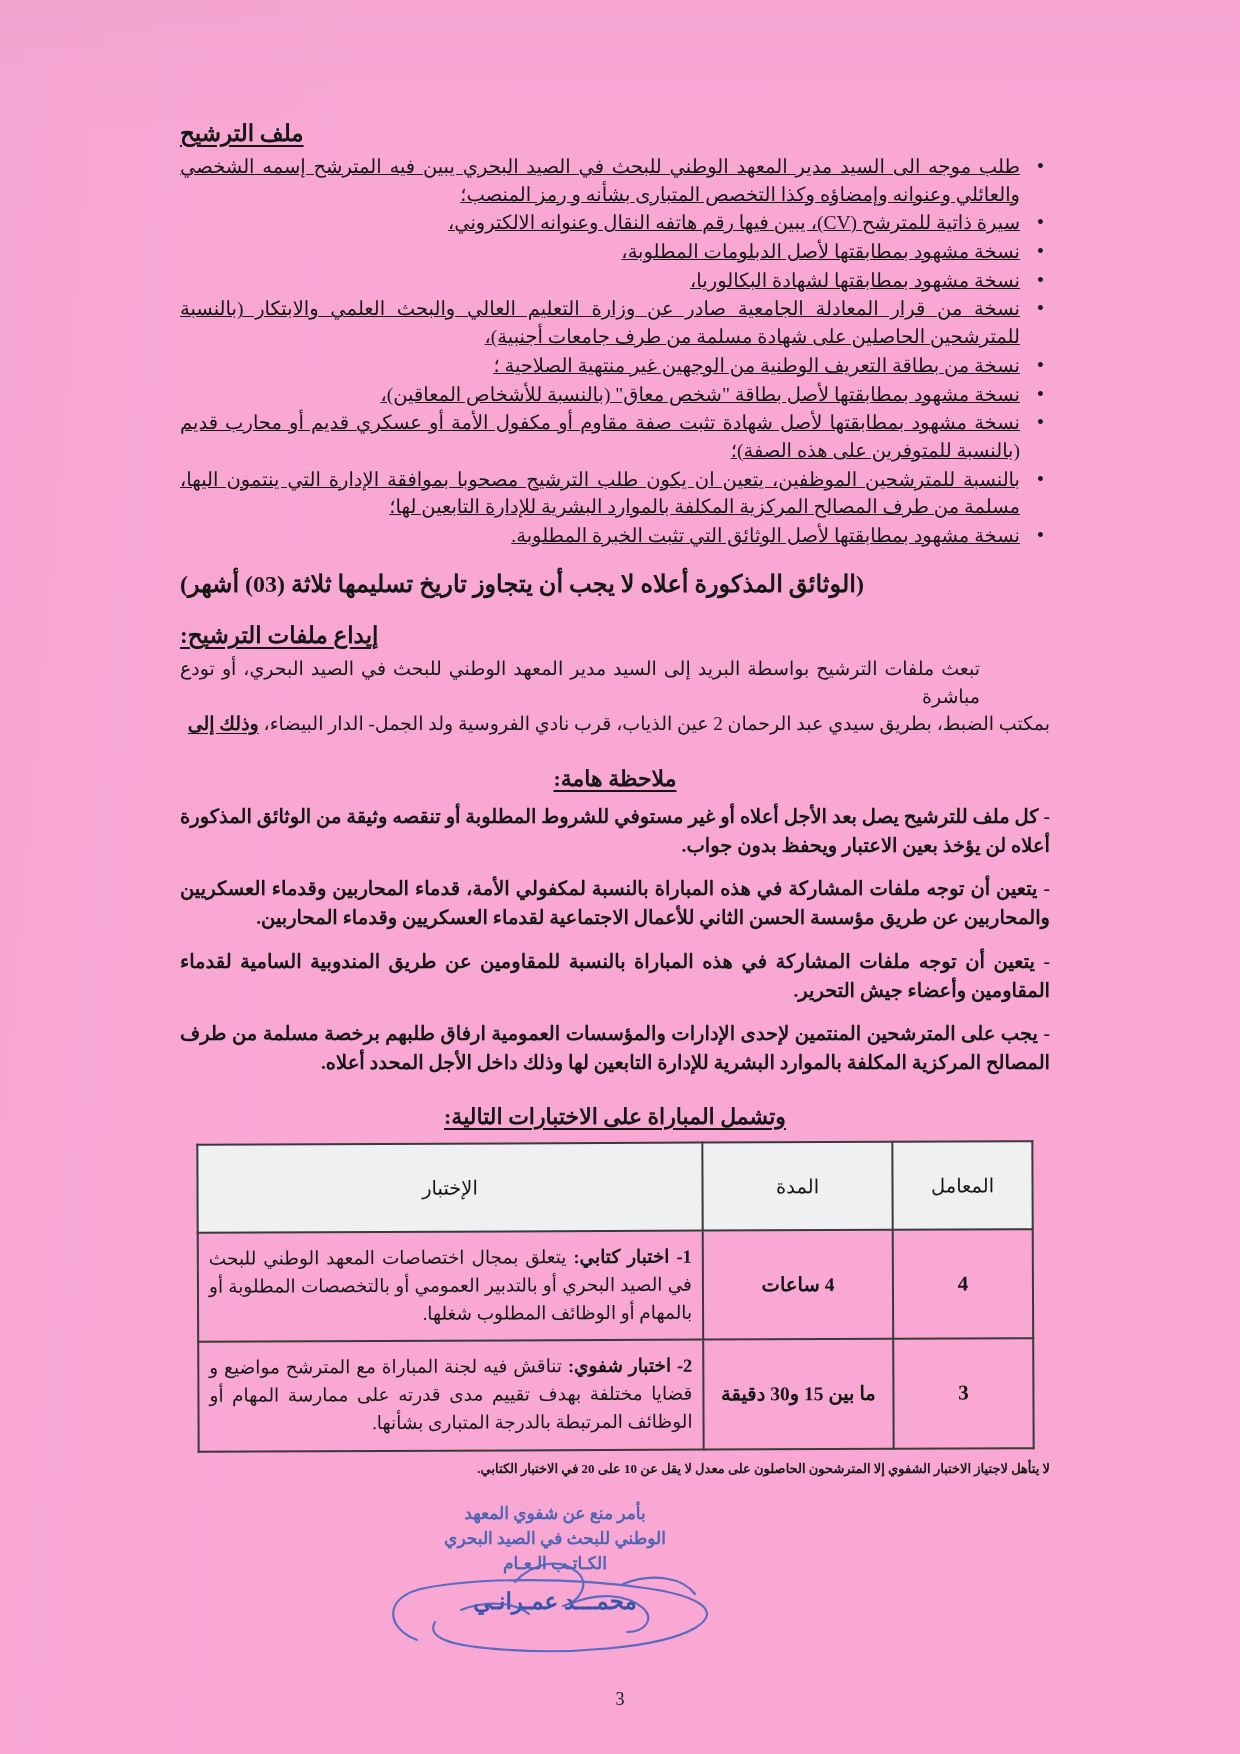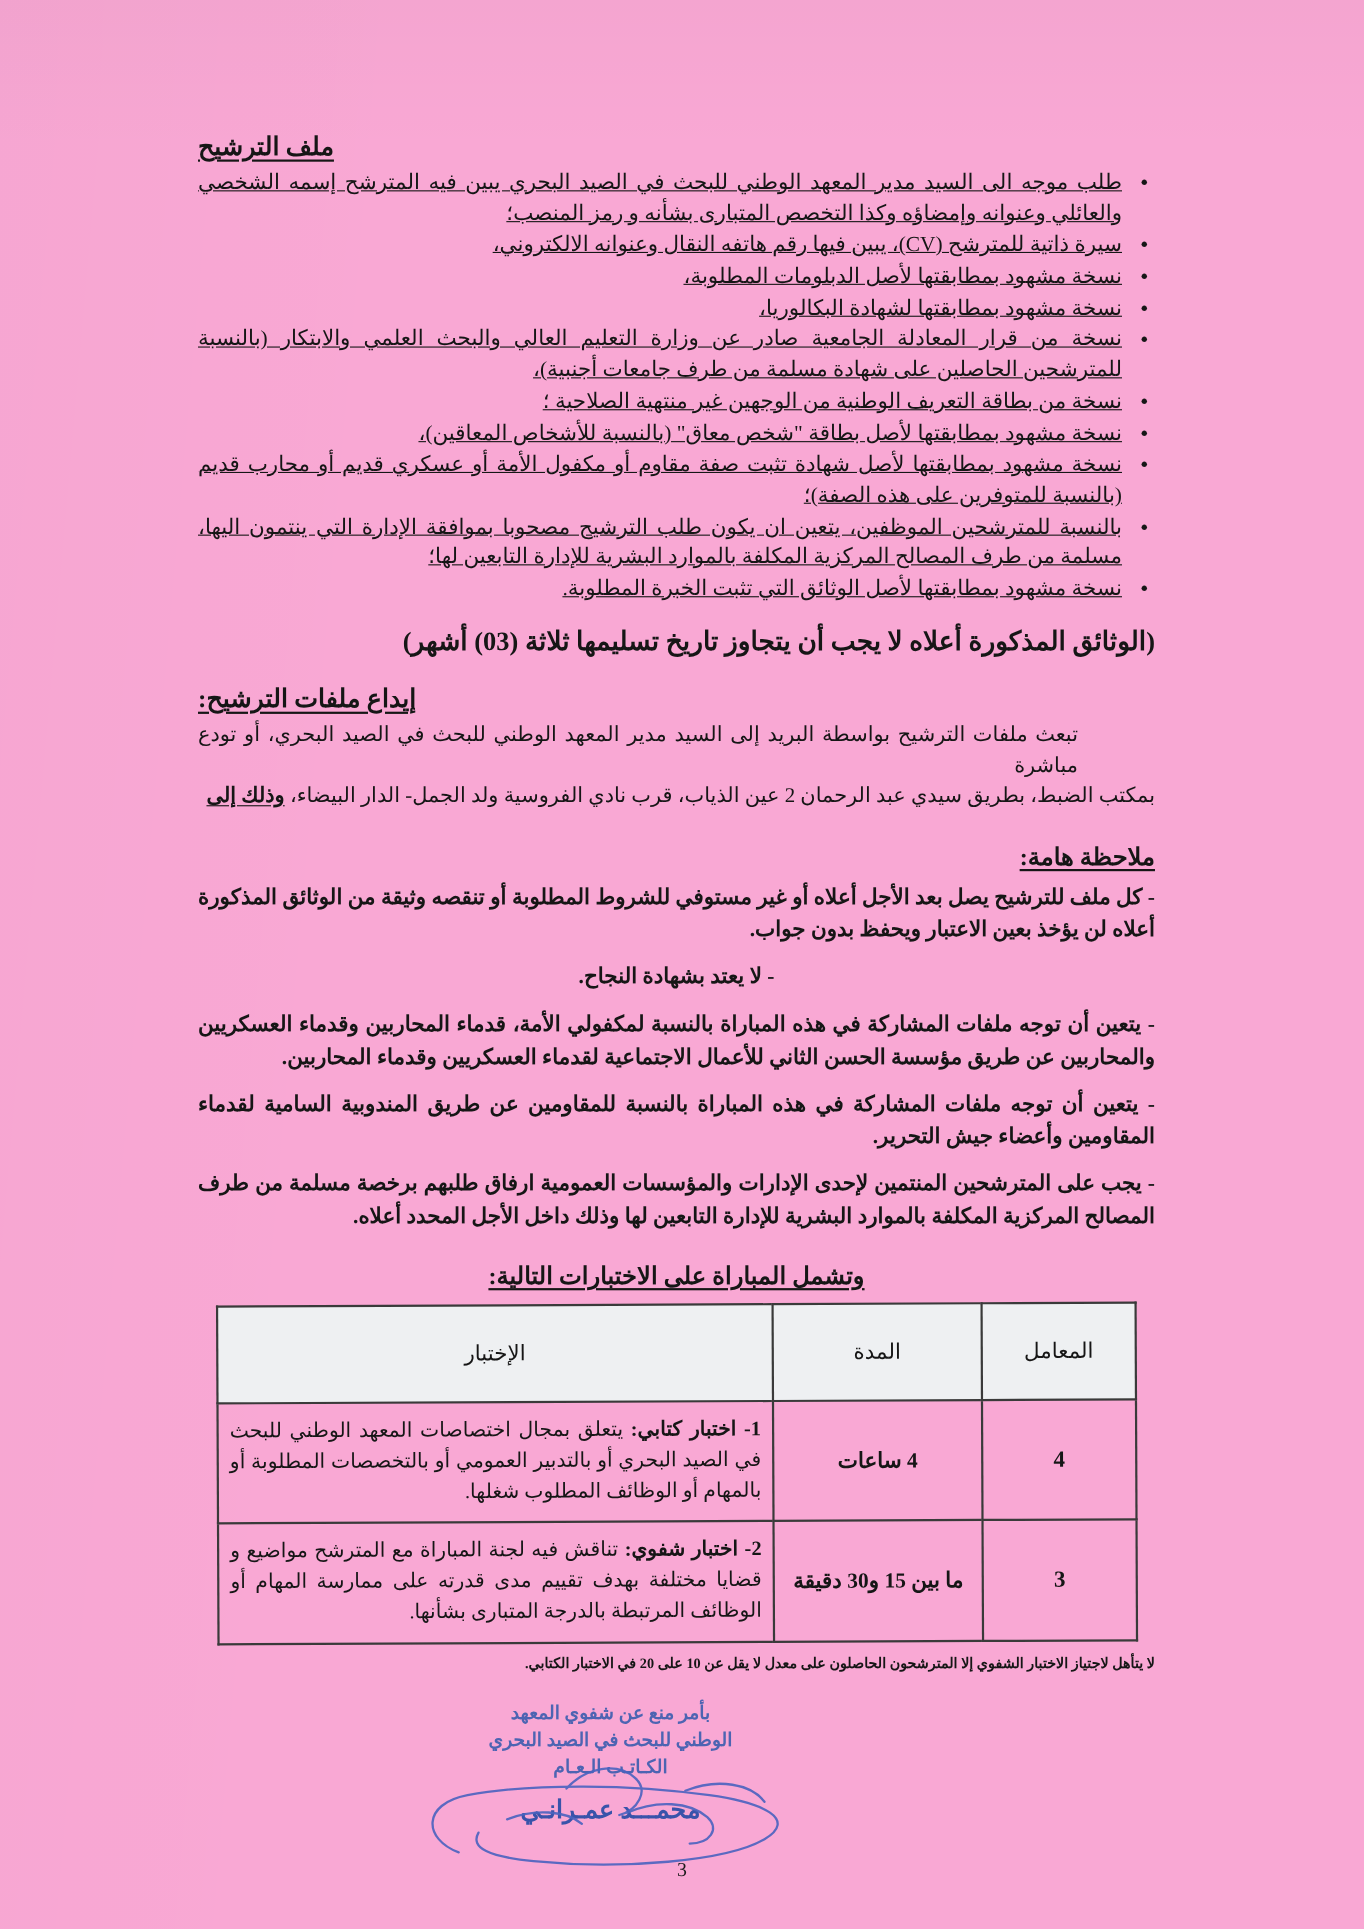--- a/index.html
+++ b/index.html
@@ -70,21 +70,21 @@
     right: 6px;
     top: -1px;
     font-size: 21px;
     line-height: 1.35;
     color: #161616;
   }
 
   .bold-note {
     font-size: 24px;
     font-weight: bold;
-    text-align: right;
+    text-align: left;
     margin: 18px 0 22px 0;
     line-height: 1.35;
   }
 
   .para {
     font-size: 19px;
     line-height: 1.45;
     text-align: justify;
     text-align-last: right;
     margin: 0;
@@ -102,20 +102,21 @@
     text-align: center;
     margin: 6px 0 0 0;
     line-height: 1.3;
   }
 
   .note-head {
     font-size: 22px;
     font-weight: bold;
     text-decoration: underline;
     text-underline-offset: 4px;
+    text-align: center;
     margin: 28px 0 10px 0;
   }
 
   .note-item {
     font-size: 19.5px;
     font-weight: bold;
     line-height: 1.5;
     text-align: justify;
     text-align-last: right;
     margin: 0 0 14px 0;
@@ -259,21 +260,20 @@
 
     <p class="para">
       <span>بمكتب الضبط، بطريق سيدي عبد الرحمان 2 عين الذياب، قرب نادي الفروسية ولد الجمل- الدار البيضاء،</span>
       <span class="b u">وذلك إلى</span>
     </p>
 
 
     <h3 class="note-head">ملاحظة هامة:</h3>
 
     <p class="note-item">- كل ملف للترشيح يصل بعد الأجل أعلاه أو غير مستوفي للشروط المطلوبة أو تنقصه وثيقة من الوثائق المذكورة أعلاه لن يؤخذ بعين الاعتبار ويحفظ بدون جواب.</p>
-    <p class="note-item center-ish">- لا يعتد بشهادة النجاح.</p>
     <p class="note-item">- يتعين أن توجه ملفات المشاركة في هذه المباراة بالنسبة لمكفولي الأمة، قدماء المحاربين وقدماء العسكريين والمحاربين عن طريق مؤسسة الحسن الثاني للأعمال الاجتماعية لقدماء العسكريين وقدماء المحاربين.</p>
     <p class="note-item">- يتعين أن توجه ملفات المشاركة في هذه المباراة بالنسبة للمقاومين عن طريق المندوبية السامية لقدماء المقاومين وأعضاء جيش التحرير.</p>
     <p class="note-item">- يجب على المترشحين المنتمين لإحدى الإدارات والمؤسسات العمومية ارفاق طلبهم برخصة مسلمة من طرف المصالح المركزية المكلفة بالموارد البشرية للإدارة التابعين لها وذلك داخل الأجل المحدد أعلاه.</p>
 
     <h3 class="table-lead">وتشمل المباراة على الاختبارات التالية:</h3>
 
     <table class="exams">
       <colgroup>
         <col class="c-coef">
           <col class="c-dur">

